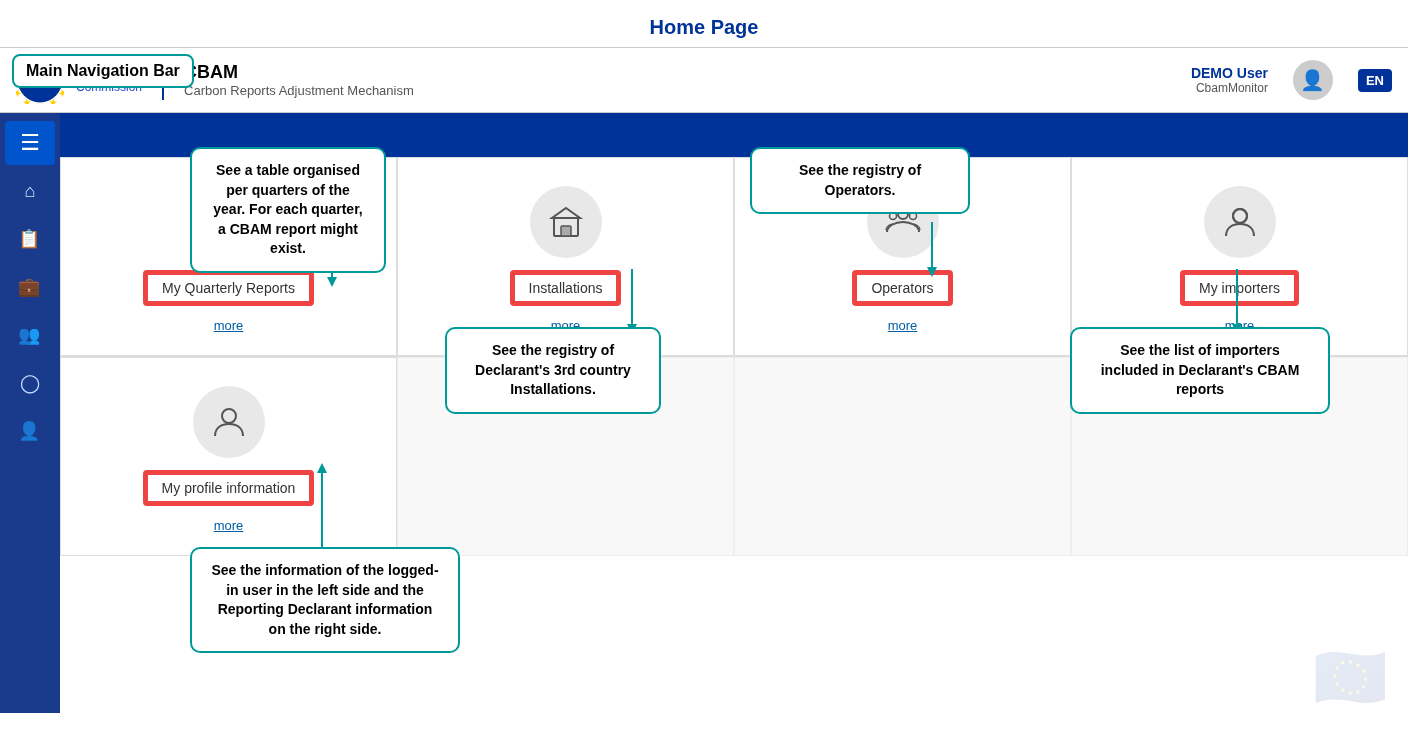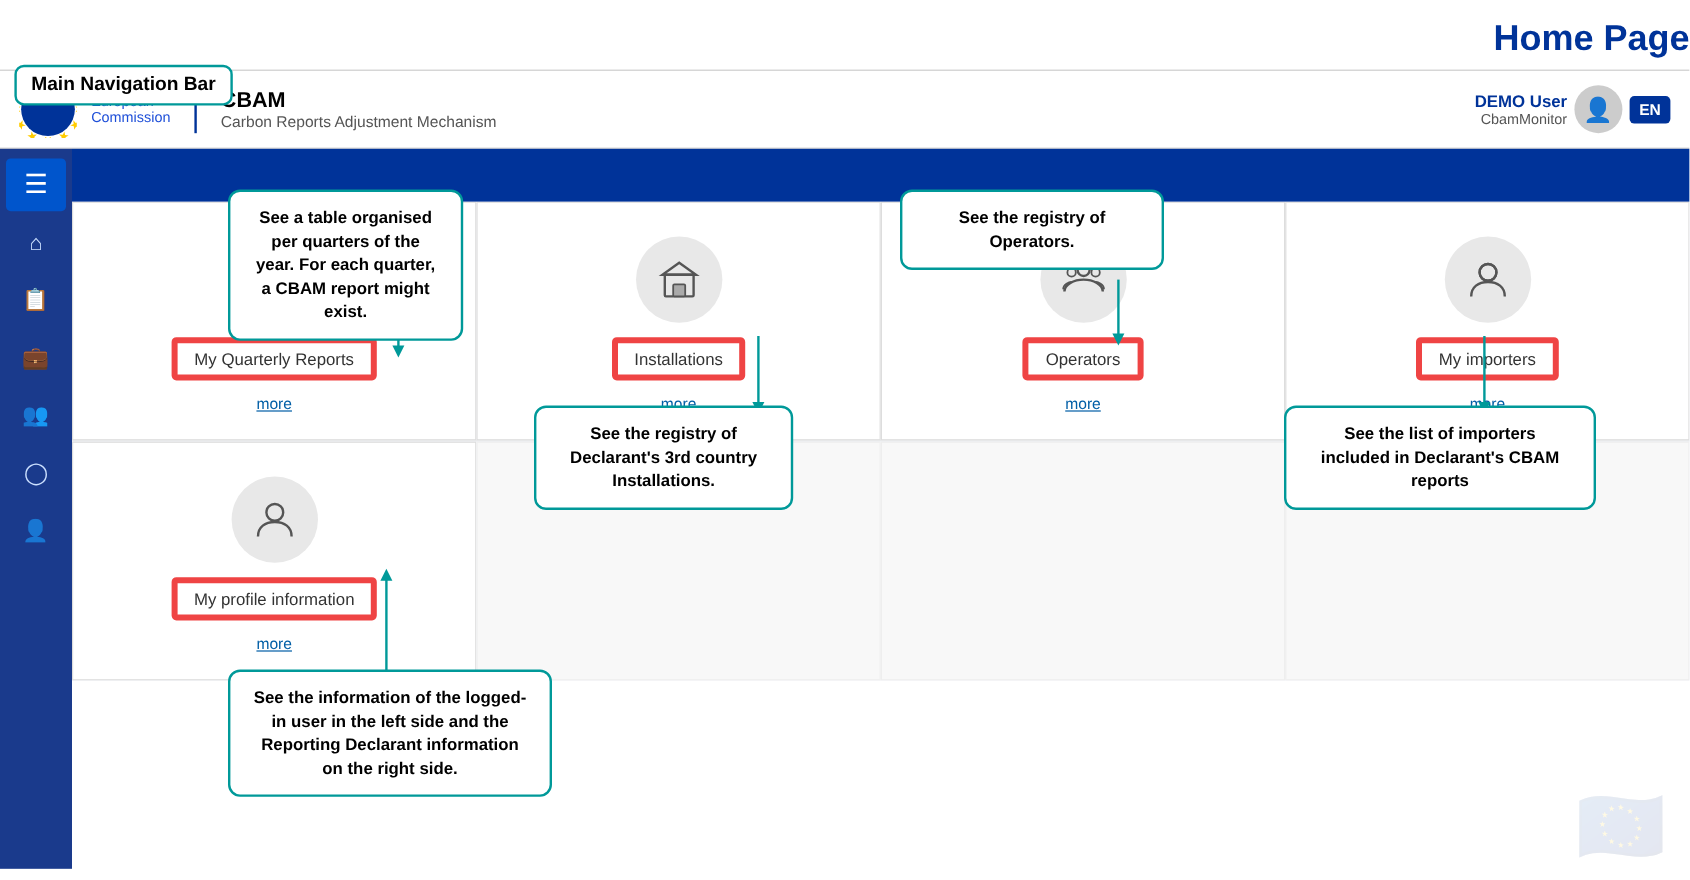--- a/index.html
+++ b/index.html
@@ -1,21 +1,21 @@
 <!DOCTYPE html>
 <html><head>
   <meta charset="utf-8">
   <style>
     * { box-sizing: border-box; margin: 0; padding: 0; }
     body { font-family: Arial, sans-serif; background: #fff; width: 1408px; min-height: 733px; overflow: hidden; }
 
     
     .page-title {
-      text-align: right;
-      font-size: 30px;
+      text-align: center;
+      font-size: 20px;
       font-weight: bold;
       color: #003399;
       padding: 16px 0 8px;
     }
 
     
     .top-nav {
       display: flex;
       align-items: center;
       justify-content: space-between;
@@ -48,21 +48,21 @@
       font-weight: bold;
       color: #000000;
     }
     .app-name-sub {
       font-size: 13px;
       color: #555;
     }
     .top-nav-right {
       display: flex;
       align-items: center;
-      gap: 6px;
+      gap: 25px;
     }
     .user-info {
       display: flex;
       flex-direction: column;
       align-items: flex-end;
     }
     .user-name {
       font-weight: bold;
       color: #003399;
       font-size: 14px;

